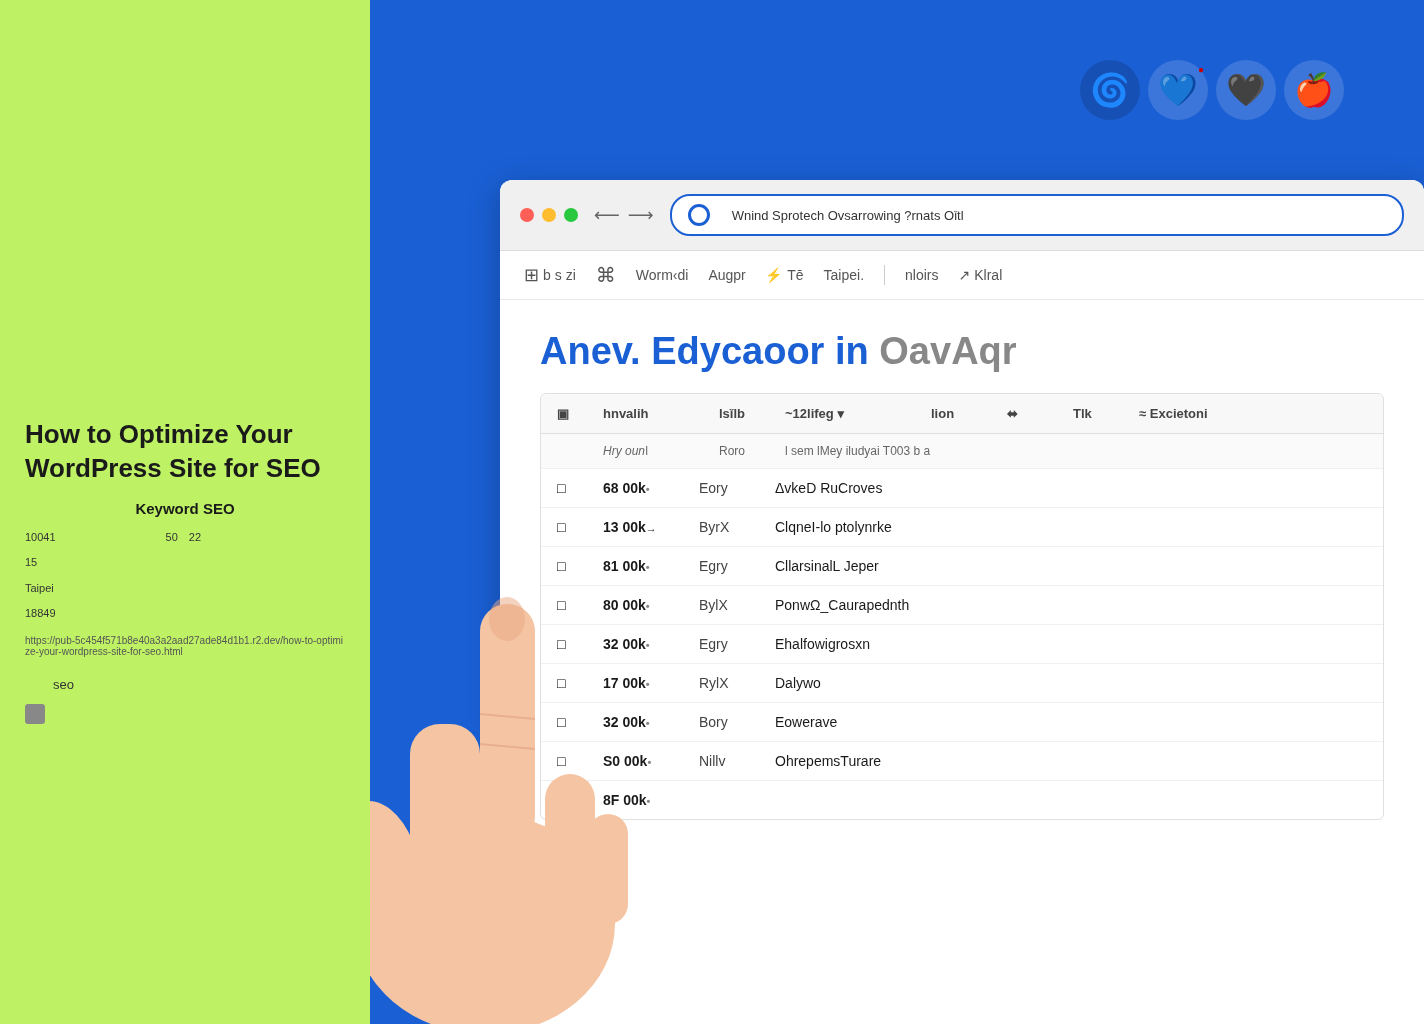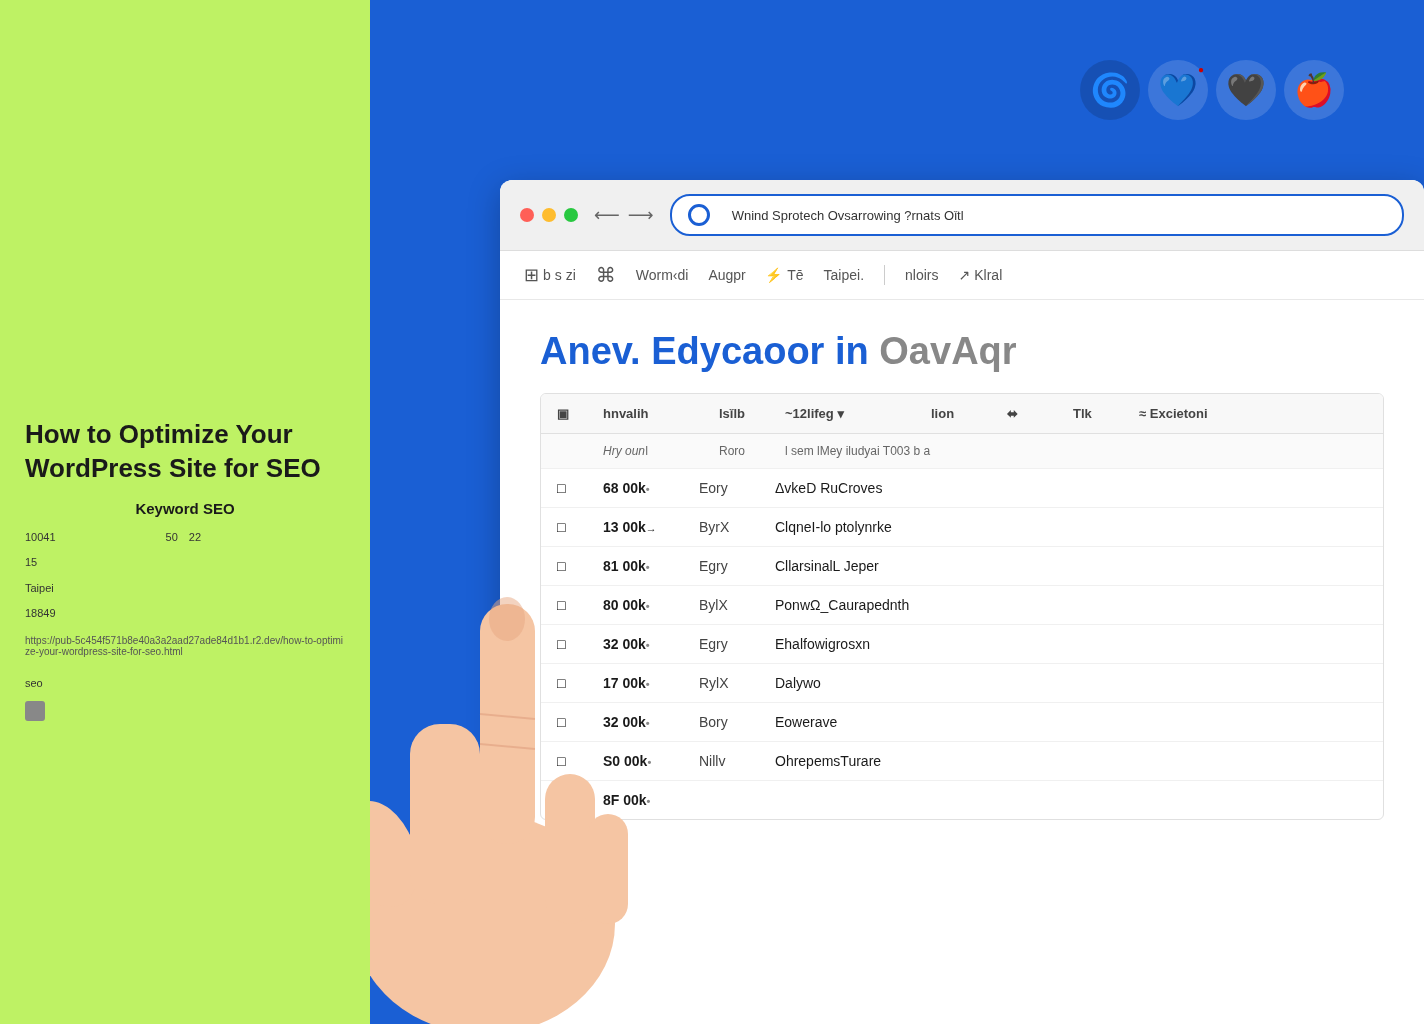--- a/index.html
+++ b/index.html
@@ -46,23 +46,24 @@
     }
 
     .sidebar-url {
       font-size: 10px;
       color: #555;
       word-break: break-all;
       margin-top: 4px;
     }
 
     .sidebar-seo {
-      font-size: 11px;
+      font-size: 13px;
       color: #333;
       margin-top: 12px;
+      margin-left: 28px;
     }
 
     .sidebar-icon {
       width: 20px;
       height: 20px;
       background: #888;
       border-radius: 3px;
       margin-top: 4px;
     }
 

